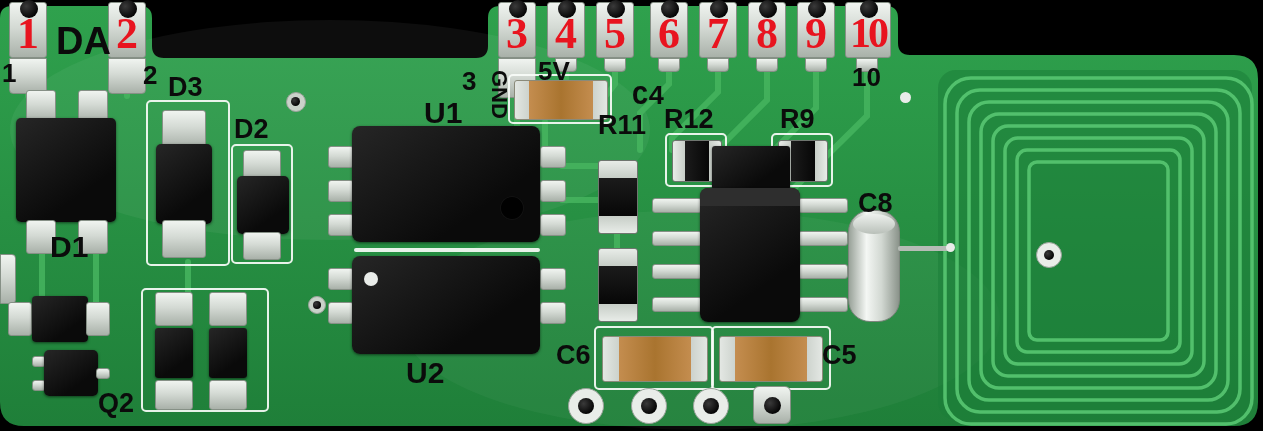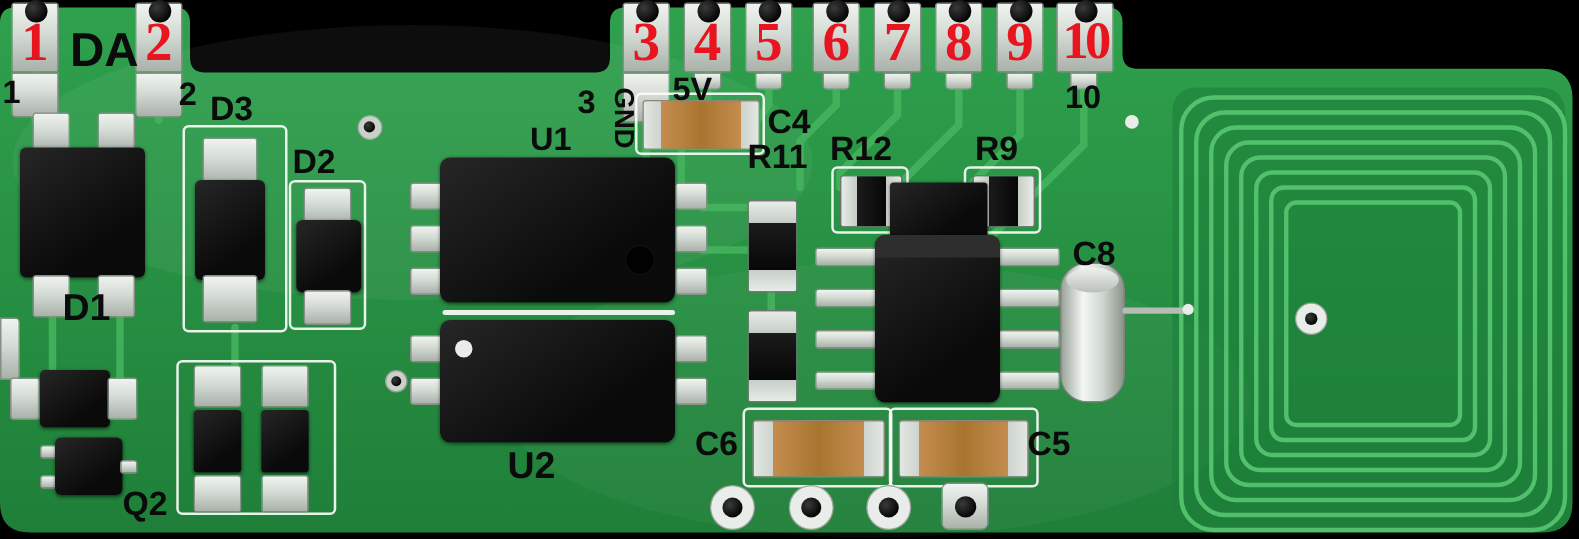--- a/index.html
+++ b/index.html
@@ -258,25 +258,25 @@
   <div class="dotwhite" style="left:900px;top:92px;width:11px;height:11px;"></div>
   <div class="ringpad" style="left:1036px;top:242px;width:24px;height:24px;">
     <div class="hole" style="left:7px;top:7px;width:10px;height:10px;"></div>
   </div>
 
   <div class="lbl" style="left:56px;top:22px;font-size:38px;">DA</div>
   <div class="lbl" style="left:2px;top:60px;font-size:26px;">1</div>
   <div class="lbl" style="left:143px;top:62px;font-size:26px;">2</div>
   <div class="lbl" style="left:168px;top:74px;font-size:27px;">D3</div>
   <div class="lbl" style="left:234px;top:116px;font-size:27px;">D2</div>
-  <div class="lbl" style="left:424px;top:98px;font-size:26px;">U1</div>
+  <div class="lbl" style="left:424px;top:98px;font-size:30px;">U1</div>
   <div class="lbl" style="left:462px;top:68px;font-size:26px;">3</div>
   <div class="lbl" style="left:510px;top:70px;font-size:22px;transform:rotate(90deg);transform-origin:0 0;">GND</div>
   <div class="lbl" style="left:538px;top:58px;font-size:26px;">5V</div>
-  <div class="lbl" style="left:614px;top:84px;font-size:27px;">C4</div>
+  <div class="lbl" style="left:632px;top:84px;font-size:27px;font-family:Liberation Mono, monospace;">C4</div>
   <div class="lbl" style="left:598px;top:112px;font-size:27px;">R11</div>
   <div class="lbl" style="left:664px;top:106px;font-size:27px;">R12</div>
   <div class="lbl" style="left:780px;top:106px;font-size:27px;">R9</div>
   <div class="lbl" style="left:852px;top:64px;font-size:26px;">10</div>
   <div class="lbl" style="left:858px;top:190px;font-size:27px;">C8</div>
   <div class="lbl" style="left:50px;top:232px;font-size:30px;">D1</div>
   <div class="lbl" style="left:406px;top:358px;font-size:30px;">U2</div>
   <div class="lbl" style="left:556px;top:342px;font-size:27px;">C6</div>
   <div class="lbl" style="left:822px;top:342px;font-size:27px;">C5</div>
   <div class="lbl" style="left:98px;top:390px;font-size:27px;">Q2</div>

